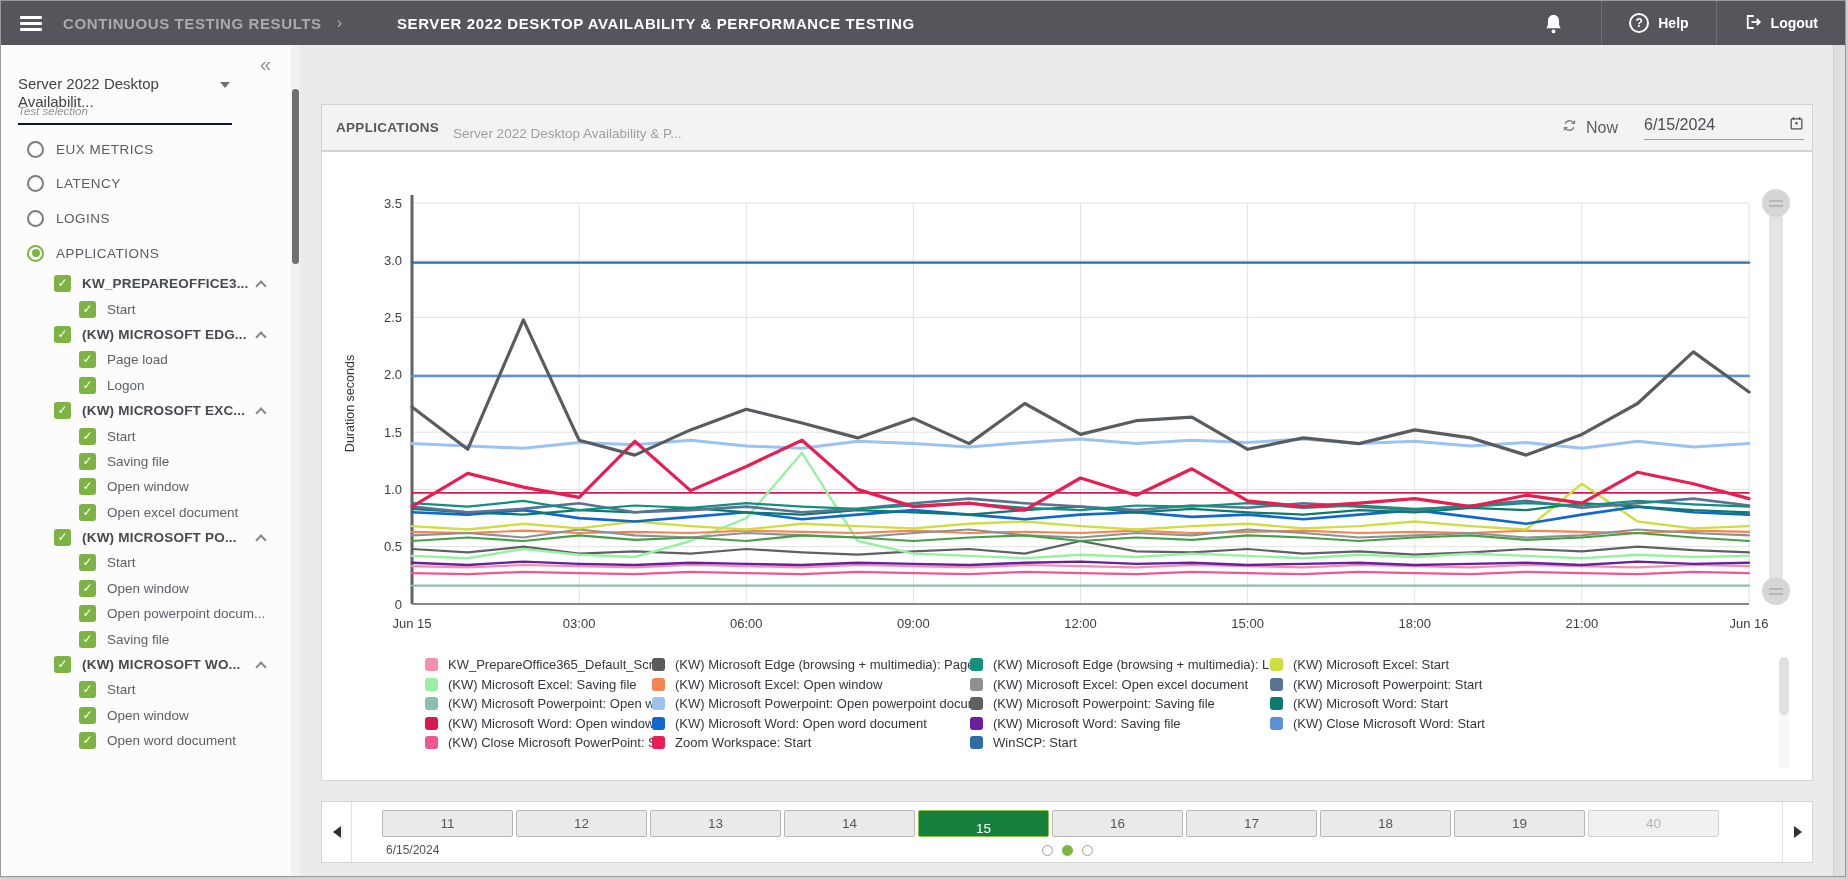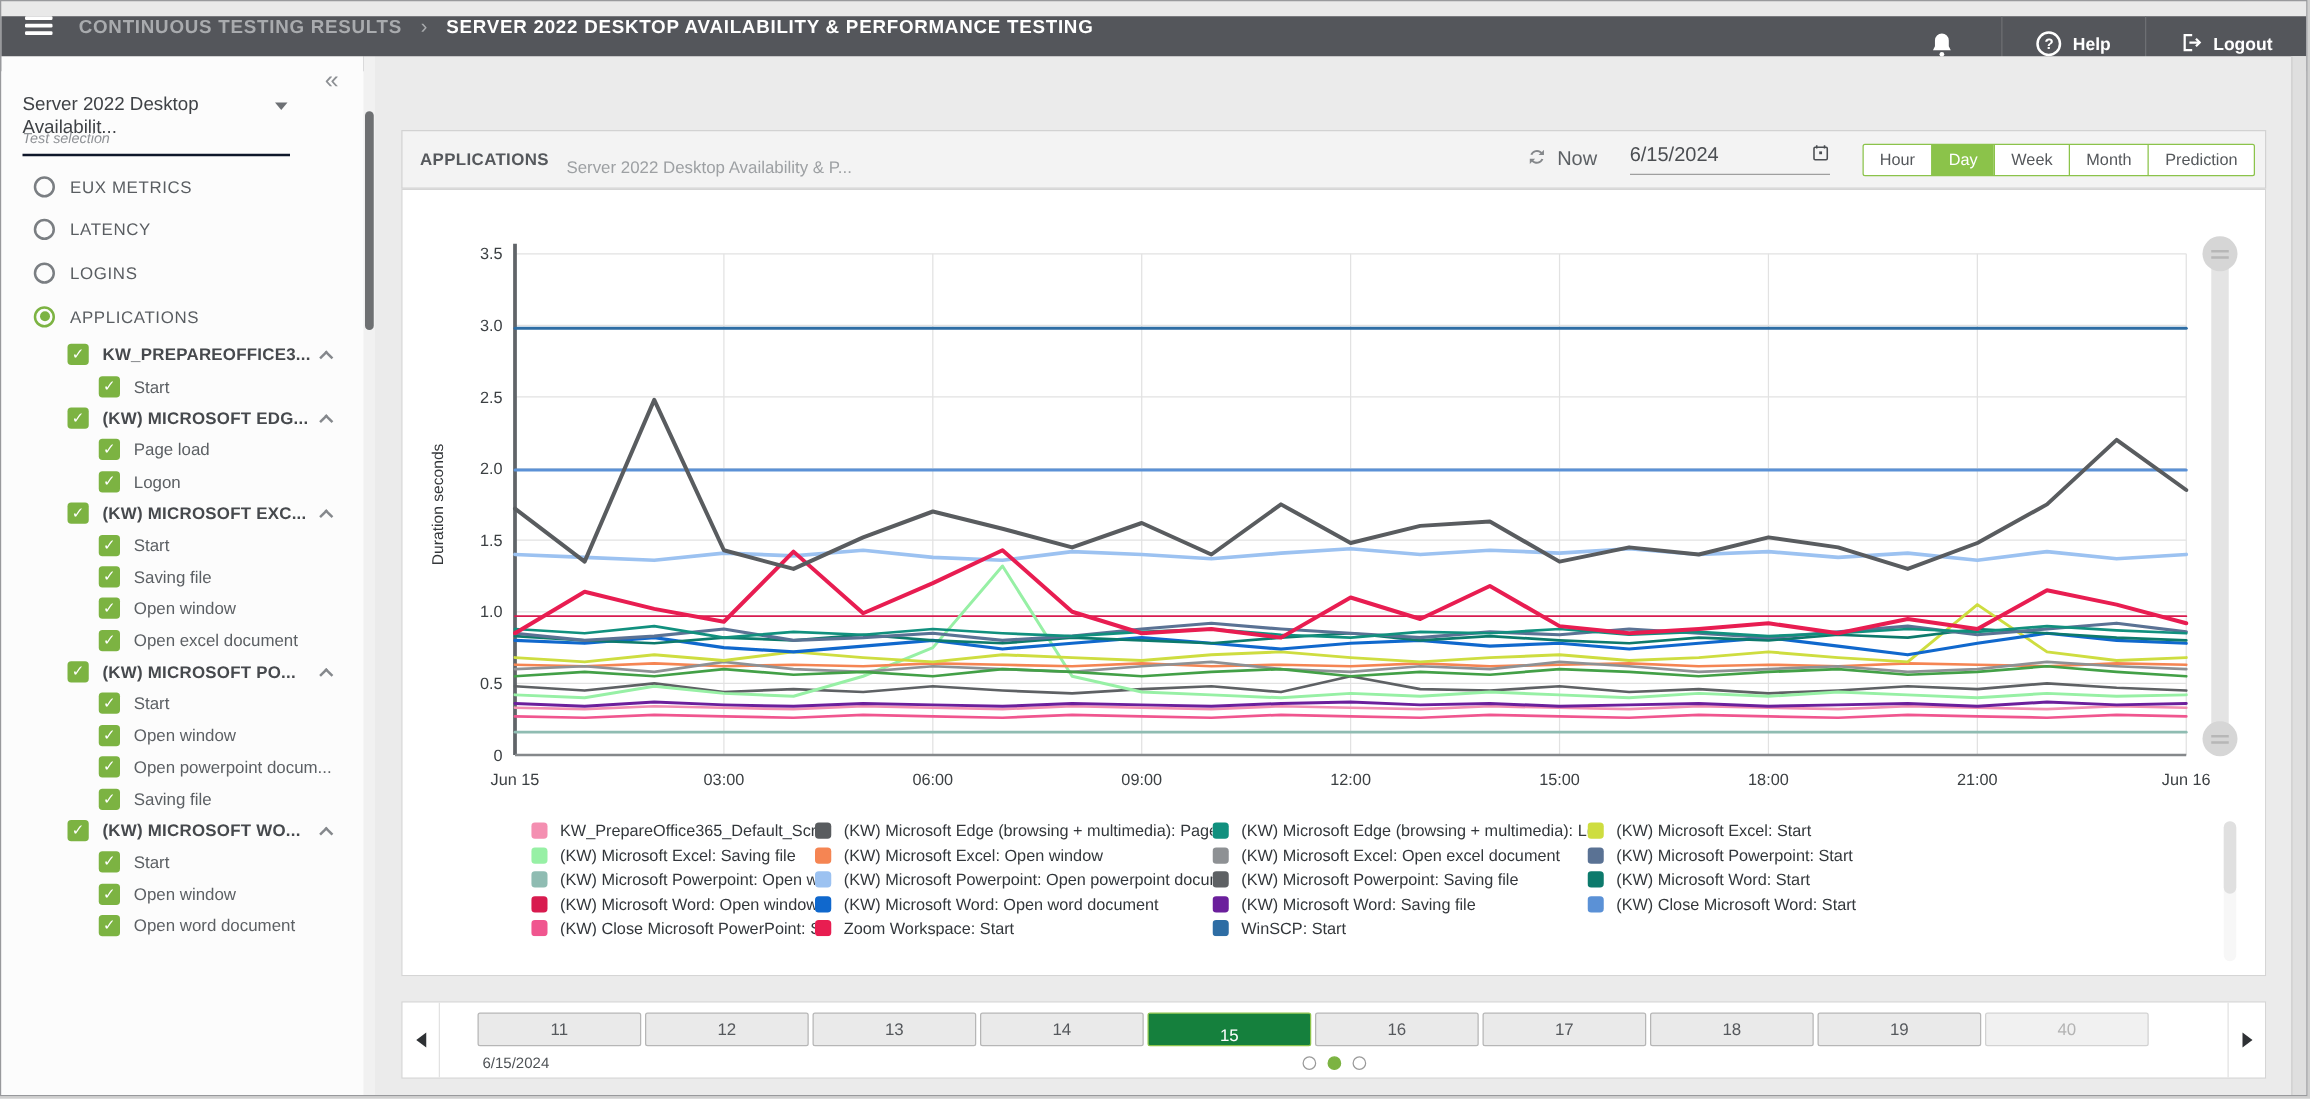--- a/index.html
+++ b/index.html
@@ -1,25 +1,25 @@
 <!DOCTYPE html>
 <html><head>
 <meta charset="utf-8">
 <style>
   html,body{margin:0;padding:0;background:#cfcfcf;font-family:"Liberation Sans",sans-serif;}
   *{box-sizing:border-box;}
   .app{position:relative;width:1846px;height:877px;border:1px solid #98999c;background:#e9e9e9;overflow:hidden;}
 
   
-  .topbar{position:absolute;left:0;top:12px;right:0;height:44px;background:#54565b;display:flex;align-items:flex-start;color:#fff;}
+  .topbar{position:absolute;left:0;top:0;right:0;height:44px;background:#54565b;display:flex;align-items:center;color:#fff;}
   .hamburger{width:22px;height:15px;margin:0 21px 0 19px;display:flex;flex-direction:column;justify-content:space-between;cursor:pointer;}
   .hamburger span{display:block;height:3px;background:#fff;border-radius:1px;}
   .crumb-root{color:#a9abae;font-size:15px;font-weight:bold;letter-spacing:.6px;cursor:pointer;}
   .crumb-sep{color:#a9abae;font-size:16px;margin:0 15px;}
-  .crumb-cur{color:#fff;font-size:15px;font-weight:bold;letter-spacing:.6px;}
+  .crumb-cur{color:#fff;font-size:15px;font-weight:bold;letter-spacing:.6px;margin-left:40px;}
   .top-right{margin-left:auto;display:flex;align-items:center;height:100%;}
   .bell{margin-right:38px;display:flex;align-items:center;cursor:pointer;}
   .tdiv{width:1px;height:44px;background:#6d6f73;}
   .helpgrp,.logoutgrp{display:flex;align-items:center;gap:9px;padding:0 27px;cursor:pointer;font-size:14px;font-weight:bold;}
   .qmark{width:20px;height:20px;border:2px solid #fff;border-radius:50%;display:flex;align-items:center;justify-content:center;font-size:12px;font-weight:bold;}
 
   
   .sidebar{position:absolute;top:44px;left:0;width:290px;bottom:0;background:#fcfcfc;}
   .collapse{position:absolute;top:8px;right:20px;font-size:20px;color:#8d9094;cursor:pointer;}
   .testsel{position:absolute;top:30px;left:17px;width:214px;border-bottom:2px solid #0f172a;padding-bottom:12px;cursor:pointer;}
@@ -258,37 +258,20 @@
         <span class="datebox">
           <span>6/15/2024</span>
           <span>
             <svg width="15" height="15" viewBox="0 0 24 24">
                 <path d="M7 2v4M17 2v4" stroke="#4b4e52" stroke-width="2" fill="none"></path>
                 <rect x="3.5" y="4.5" width="17" height="16" rx="1.5" fill="none" stroke="#4b4e52" stroke-width="2"></rect>
                 <rect x="10.2" y="9.8" width="3.6" height="3.6" fill="#4b4e52"></rect>
               </svg>
           </span>
         </span>
-        <div class="ranges" id="ranges">
-            <div class="rbtn">
-              <span>Hour</span>
-            </div>
-            <div class="rbtn active">
-              <span>Day</span>
-            </div>
-            <div class="rbtn">
-              <span>Week</span>
-            </div>
-            <div class="rbtn">
-              <span>Month</span>
-            </div>
-            <div class="rbtn">
-              <span>Prediction</span>
-            </div>
-          </div>
       </div>
     </div>
 
     <div class="chart-card">
       <svg id="plot" viewBox="0 0 1490 500">
           <text x="80" y="456.5" text-anchor="end" font-size="13" fill="#3c4043" font-family="&quot;Liberation Sans&quot;,sans-serif">0</text>
           <line x1="90" y1="394.7142857142857" x2="1427" y2="394.7142857142857" stroke="#e2e2e2" stroke-width="1"></line>
           <text x="80" y="399.2142857142857" text-anchor="end" font-size="13" fill="#3c4043" font-family="&quot;Liberation Sans&quot;,sans-serif">0.5</text>
           <line x1="90" y1="337.42857142857144" x2="1427" y2="337.42857142857144" stroke="#e2e2e2" stroke-width="1"></line>
           <text x="80" y="341.92857142857144" text-anchor="end" font-size="13" fill="#3c4043" font-family="&quot;Liberation Sans&quot;,sans-serif">1.0</text>

